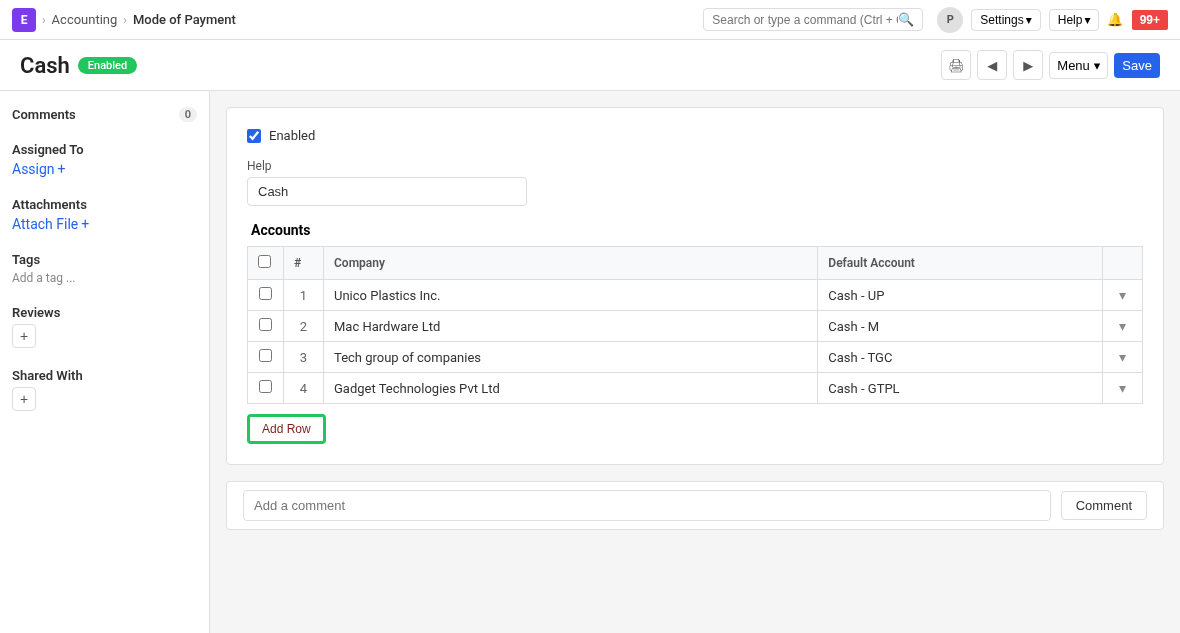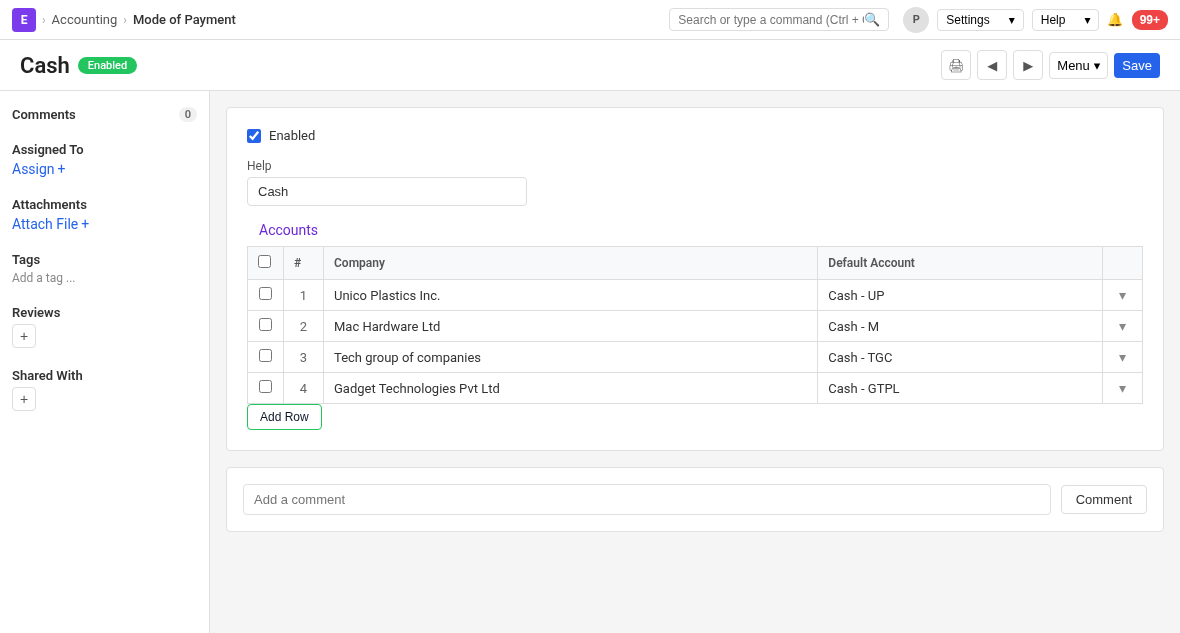--- a/index.html
+++ b/index.html
@@ -20,23 +20,23 @@
     .nav-search {
       margin-left: auto; display: flex; align-items: center;
       border: 1px solid #ddd; border-radius: 4px; padding: 3px 8px; width: 220px; background: #fff;
     }
     .nav-search input {
       border: none; outline: none; font-size: 12px; color: #666; width: 100%; background: transparent;
     }
     .nav-search-icon { color: #aaa; font-size: 13px; }
     .nav-right { display: flex; align-items: center; gap: 8px; margin-left: 8px; }
     .nav-avatar { width: 26px; height: 26px; background: #e0e0e0; border-radius: 50%; display: flex; align-items: center; justify-content: center; font-size: 11px; color: #555; font-weight: bold; }
-    .nav-btn { background: none; border: 1px solid #ddd; border-radius: 4px; padding: 3px 8px; font-size: 12px; cursor: pointer; display: flex; align-items: center; gap: 19px; }
+    .nav-btn { background: none; border: 1px solid #ddd; border-radius: 4px; padding: 3px 8px; font-size: 12px; cursor: pointer; display: flex; align-items: center; gap: 2px; }
     .nav-notif { position: relative; }
-    .nav-plus-btn { background: #ef4444; color: #fff; border: none; border-radius: 9px; padding: 3px 8px; font-size: 12px; font-weight: bold; cursor: pointer; }
+    .nav-plus-btn { background: #ef4444; color: #fff; border: none; border-radius: 2px; padding: 3px 8px; font-size: 12px; font-weight: bold; cursor: pointer; }
 
     
     .page-header {
       background: #fff; border-bottom: 1px solid #e0e0e0; padding: 10px 20px;
       display: flex; align-items: center; justify-content: space-between;
     }
     .page-title-area { display: flex; align-items: center; gap: 8px; }
     .page-title { font-size: 22px; font-weight: 600; color: #222; }
     .status-badge {
       background: #22c55e; color: #fff; border-radius: 12px; padding: 2px 10px; font-size: 11px; font-weight: 500;
@@ -75,36 +75,36 @@
     .enabled-row input[type=checkbox] { width: 14px; height: 14px; accent-color: #2563eb; cursor: pointer; }
     .enabled-label { font-size: 13px; color: #333; }
 
     
     .field-label { font-size: 12px; color: #555; margin-bottom: 4px; }
     .type-input {
       width: 280px; border: 1px solid #ddd; border-radius: 4px; padding: 6px 10px; font-size: 13px; color: #333; outline: none;
     }
 
     
-    .section-title { font-size: 14px; font-weight: 400; color: #6d28d9; margin: 16px 12px 8px; }
+    .section-title { font-size: 14px; font-weight: 700; color: #000000; margin: 16px 4px 8px; }
     .accounts-table { width: 100%; border-collapse: collapse; border: 1px solid #ddd; }
     .accounts-table th {
       background: #f8f9fa; border: 1px solid #ddd; padding: 8px 10px; text-align: left;
       font-size: 12px; font-weight: 600; color: #555;
     }
     .accounts-table td { border: 1px solid #ddd; padding: 7px 10px; font-size: 13px; color: #333; vertical-align: middle; }
     .accounts-table td.num { color: #666; text-align: center; width: 40px; }
     .accounts-table td.chk { width: 36px; text-align: center; }
     .accounts-table td.arrow { width: 40px; text-align: center; }
     .row-checkbox { cursor: pointer; }
     .dropdown-arrow { color: #888; font-size: 14px; cursor: pointer; }
-    .add-row-btn { background: #fff; border: 1px solid #22c55e; border-radius: 4px; padding: 5px 12px; font-size: 12px; cursor: pointer; color: #0f172a; }
-
-    
-    .comment-card { background: #fff; border: 1px solid #e0e0e0; border-radius: 4px; padding: 16px 16px; }
+    .add-row-btn { background: #fff; border: 3px solid #22c55e; border-radius: 4px; padding: 5px 12px; font-size: 12px; cursor: pointer; margin-top: 10px; color: #7f1d1d; }
+
+    
+    .comment-card { background: #fff; border: 1px solid #e0e0e0; border-radius: 4px; padding: 8px 16px; }
     .comment-input-row { display: flex; align-items: center; gap: 10px; }
     .comment-input {
       flex: 1; border: 1px solid #e0e0e0; border-radius: 4px; padding: 7px 10px; font-size: 13px;
       color: #aaa; outline: none;
     }
     .comment-btn { background: #fff; border: 1px solid #ddd; border-radius: 4px; padding: 6px 14px; font-size: 13px; cursor: pointer; color: #333; }
   </style>
 </head>
 <body>
 

